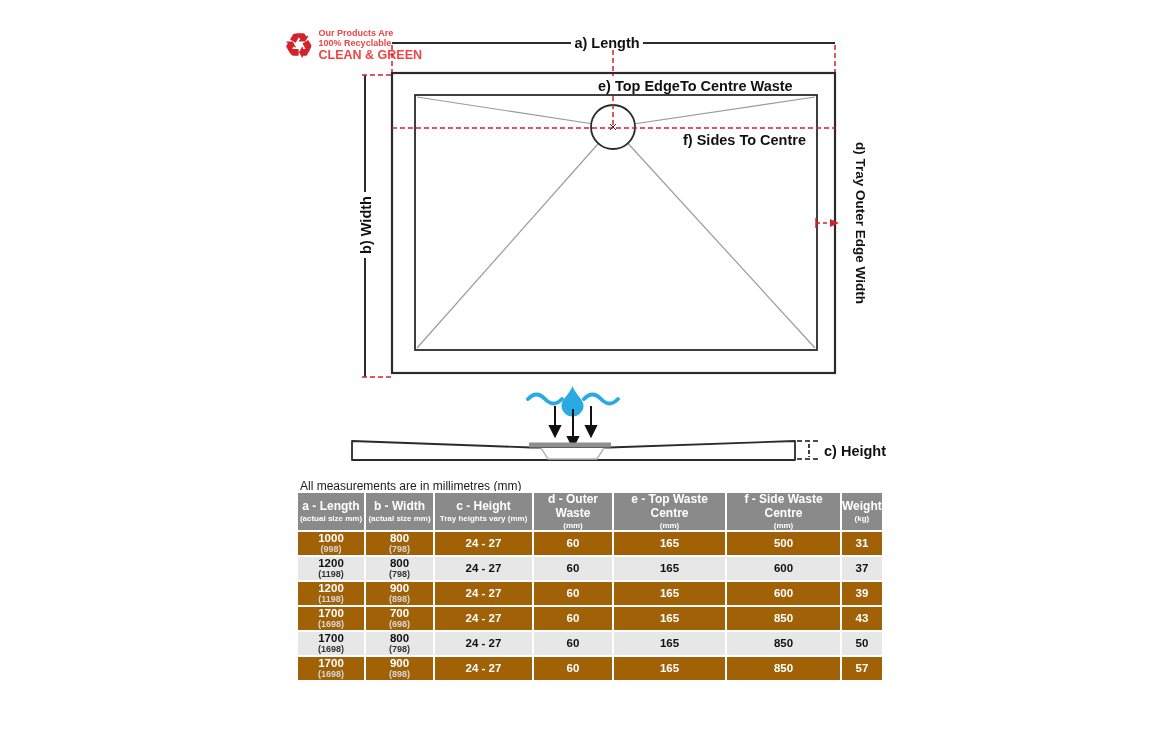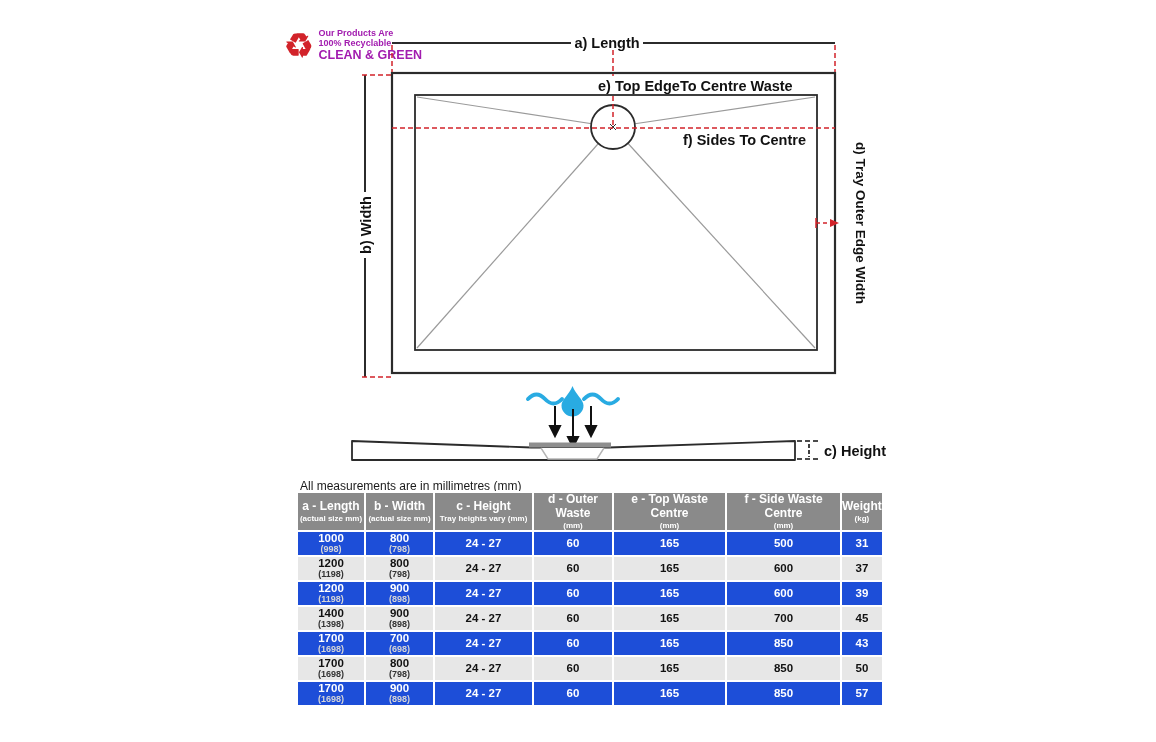--- a/index.html
+++ b/index.html
@@ -1,34 +1,34 @@
 <!DOCTYPE html>
 <html><head>
 <meta charset="utf-8">
 <style>
   html,body{margin:0;padding:0;background:#ffffff;}
   .page{position:relative;width:1156px;height:742px;background:#fff;overflow:hidden;
         font-family:"Liberation Sans",sans-serif;}
   
   .logo{position:absolute;left:284px;top:29px;display:flex;align-items:center;gap:5px;}
   .recycle-icon{font-size:33px;line-height:33px;color:#d2232a;font-weight:bold;}
-  .logo-text{color:#a21caf;font-weight:bold;line-height:1.1;}
+  .logo-text{color:#ef4444;font-weight:bold;line-height:1.1;}
   .logo-text .l1,.logo-text .l2{font-size:9px;}
   .logo-text .l3{font-size:12.5px;letter-spacing:0px;}
   
   .diagram{position:absolute;left:0;top:0;}
   
   .note{position:absolute;left:300px;top:479px;font-size:12px;color:#1a1a1a;}
   .spec-table{position:absolute;left:296px;top:491px;border-collapse:separate;border-spacing:2px;
               background:#fff;table-layout:fixed;}
   .spec-table th,.spec-table td{text-align:center;vertical-align:middle;padding:0;}
   .spec-table th{background:#8a8a8a;color:#fff;height:31px;font-size:12px;line-height:1.15;}
   .spec-table th .sub{font-size:8px;font-weight:bold;display:block;}
   .spec-table td{height:23px;font-size:11.5px;font-weight:bold;line-height:1.1;}
-  .spec-table tr.dark td{background:#1d4ed8;color:#ffffff;margin-top:14px;}
+  .spec-table tr.dark td{background:#a16207;color:#ffffff;margin-top:14px;}
   .spec-table tr.light td{background:#e7e7e7;color:#111;}
   .spec-table td .actual{display:block;font-size:9px;font-weight:bold;text-align:center;}
   .spec-table tr.dark td .actual{color:#d6d6d6;}
   .spec-table tr.light td .actual{color:#333;}
   .col-a{width:66px}.col-b{width:67px}.col-c{width:97px}.col-d{width:78px}
   .col-e{width:111px}.col-f{width:113px}.col-w{width:39px}
 </style>
 </head>
 <body>
 
@@ -158,29 +158,20 @@
       </tr>
       <tr class="dark">
         <td><span>1200</span><span class="actual">(1198)</span></td>
         <td><span>900</span><span class="actual">(898)</span></td>
         <td>24 - 27</td>
         <td>60</td>
         <td>165</td>
         <td>600</td>
         <td>39</td>
       </tr>
-      <tr class="light">
-        <td><span>1400</span><span class="actual">(1398)</span></td>
-        <td><span>900</span><span class="actual">(898)</span></td>
-        <td>24 - 27</td>
-        <td>60</td>
-        <td>165</td>
-        <td>700</td>
-        <td>45</td>
-      </tr>
       <tr class="dark">
         <td><span>1700</span><span class="actual">(1698)</span></td>
         <td><span>700</span><span class="actual">(698)</span></td>
         <td>24 - 27</td>
         <td>60</td>
         <td>165</td>
         <td>850</td>
         <td>43</td>
       </tr>
       <tr class="light">

